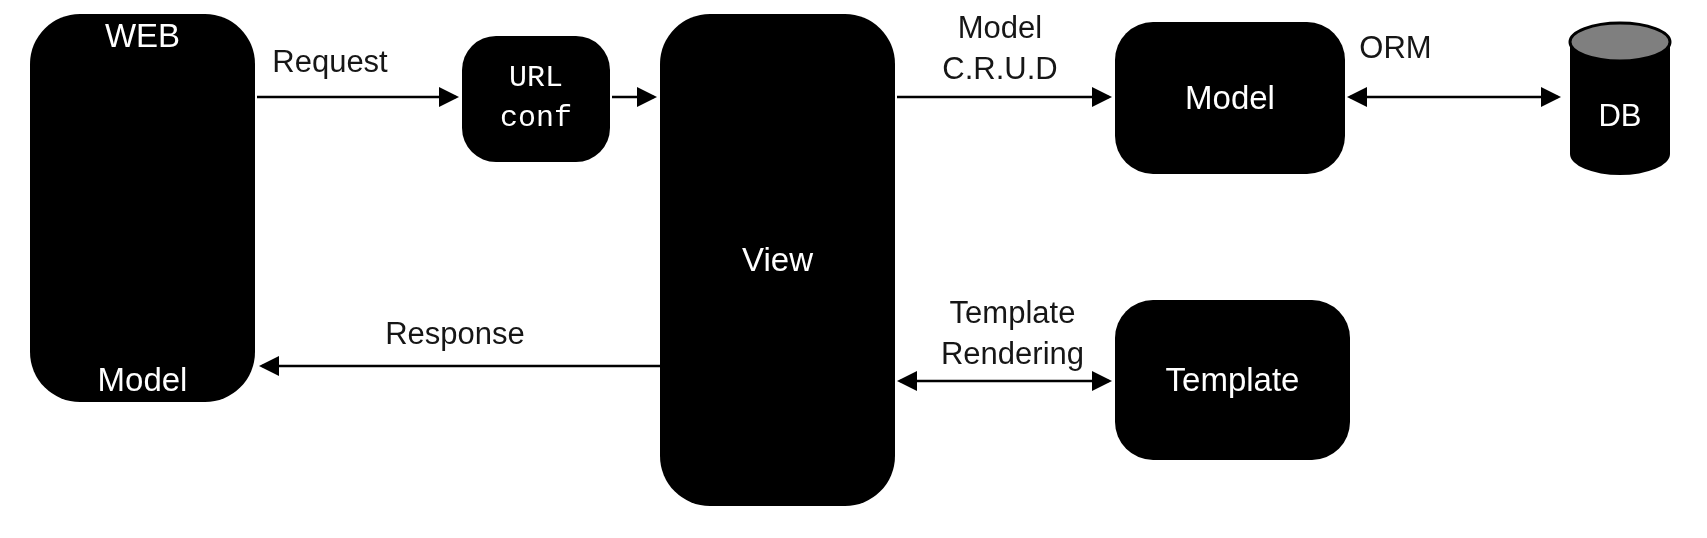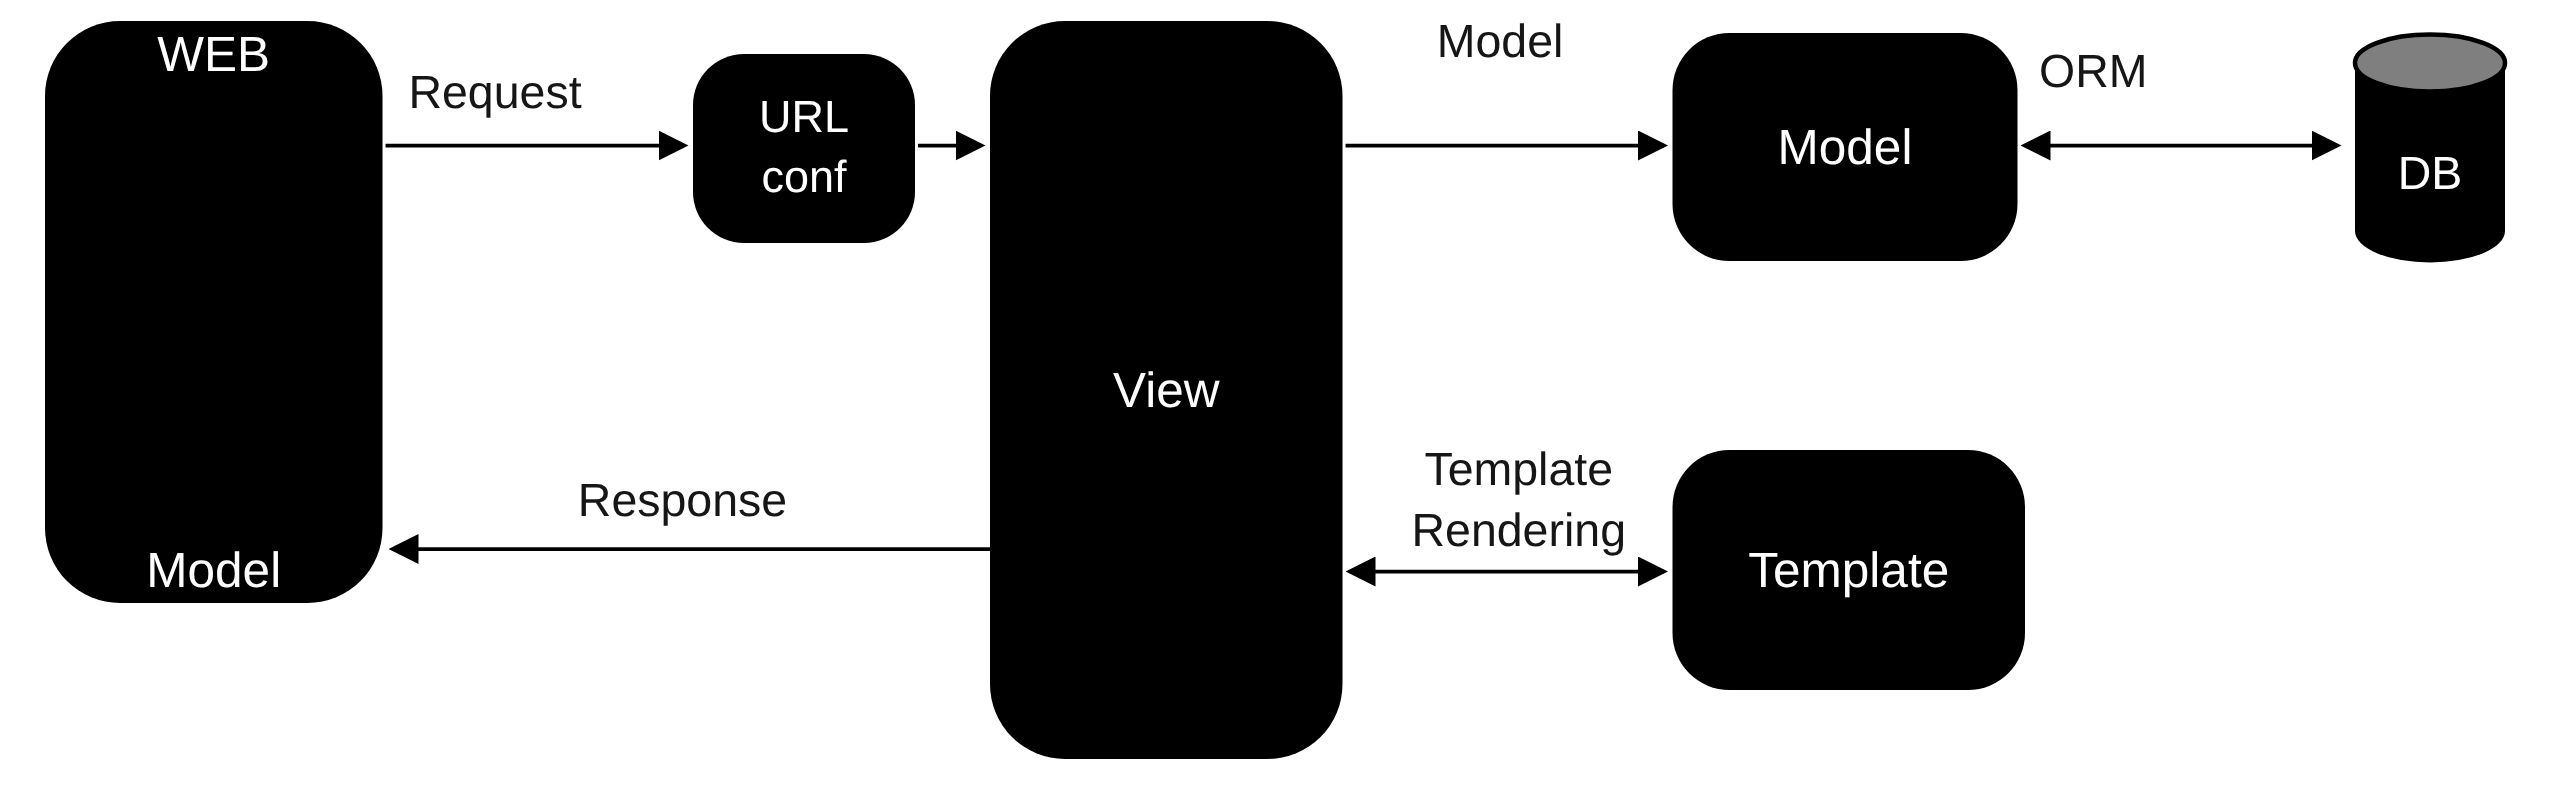--- a/index.html
+++ b/index.html
@@ -21,21 +21,21 @@
     display: flex;
     flex-direction: column;
     align-items: center;
     justify-content: center;
     text-align: center;
     line-height: 1.32;
     font-size: 33px;
   }
 
   .node-web-client { left: 30px;  top: 14px;  width: 225px; height: 388px; border-radius: 50px; justify-content: space-between; }
-  .node-url-conf   { left: 462px; top: 36px;  width: 148px; height: 126px; border-radius: 34px; font-size: 30px; }
+  .node-url-conf   { left: 462px; top: 36px;  width: 148px; height: 126px; border-radius: 34px; font-size: 30px; font-family: Liberation Mono, monospace; }
   .node-view       { left: 660px; top: 14px;  width: 235px; height: 492px; border-radius: 50px; }
   .node-model      { left: 1115px; top: 22px; width: 230px; height: 152px; border-radius: 38px; }
   .node-template   { left: 1115px; top: 300px; width: 235px; height: 160px; border-radius: 38px; }
 
   .edge-label {
     position: absolute;
     color: #161616;
     text-align: center;
     line-height: 1.32;
     font-size: 31px;
@@ -110,20 +110,21 @@
       <text x="57" y="110" text-anchor="middle" fill="#ffffff" font-size="31">DB</text>
     </svg>
   </div>
 
   <div class="edge-label label-response">Response</div>
 
   <div class="edge-label label-request">Request</div>
 
   <div class="edge-label label-model-crud">
     <div>Model</div>
+    <div>C.R.U.D</div>
   </div>
 
   <div class="edge-label label-orm">ORM</div>
 
   <div class="edge-label label-template-rendering">
     <div>Template</div>
     <div>Rendering</div>
   </div>
 
 </div>

